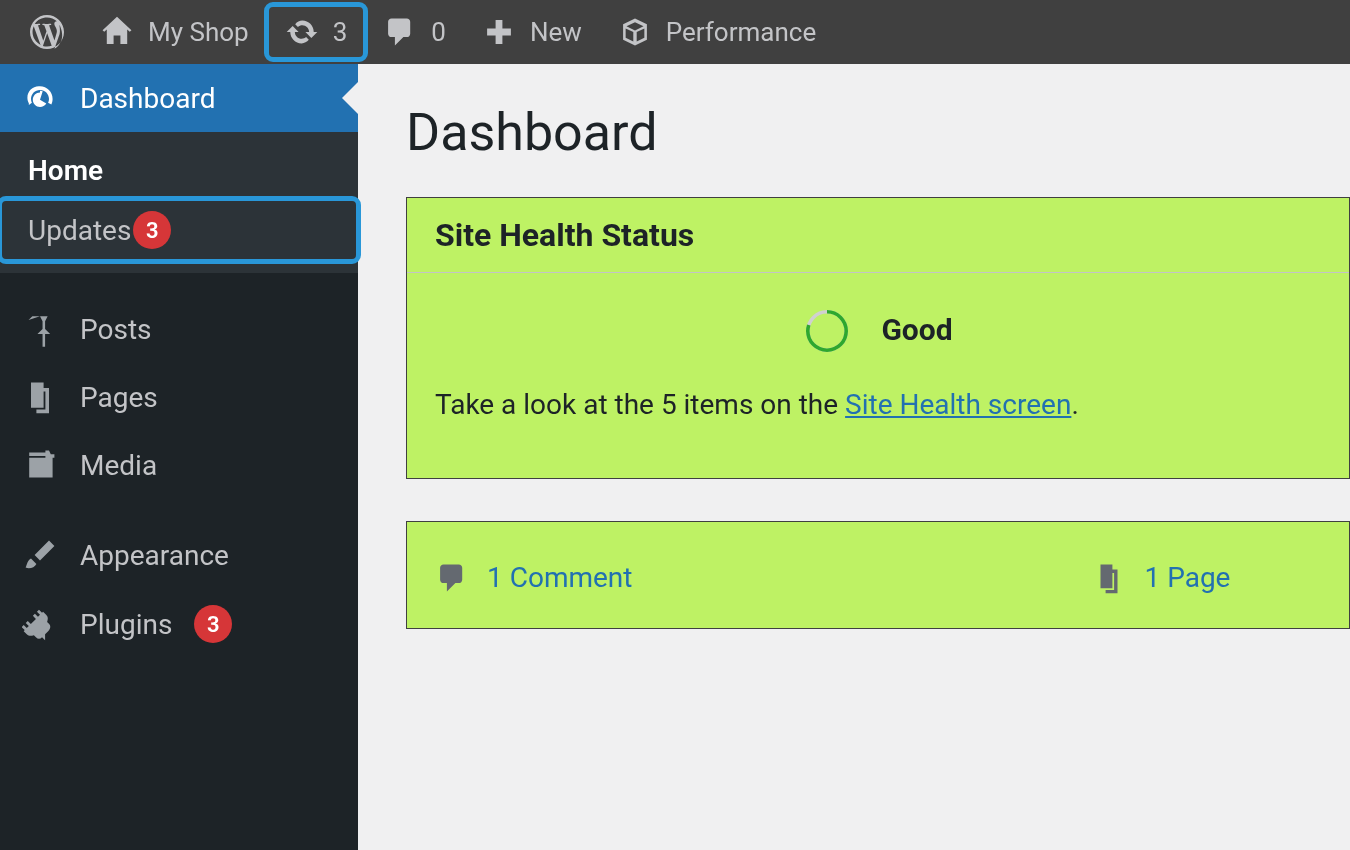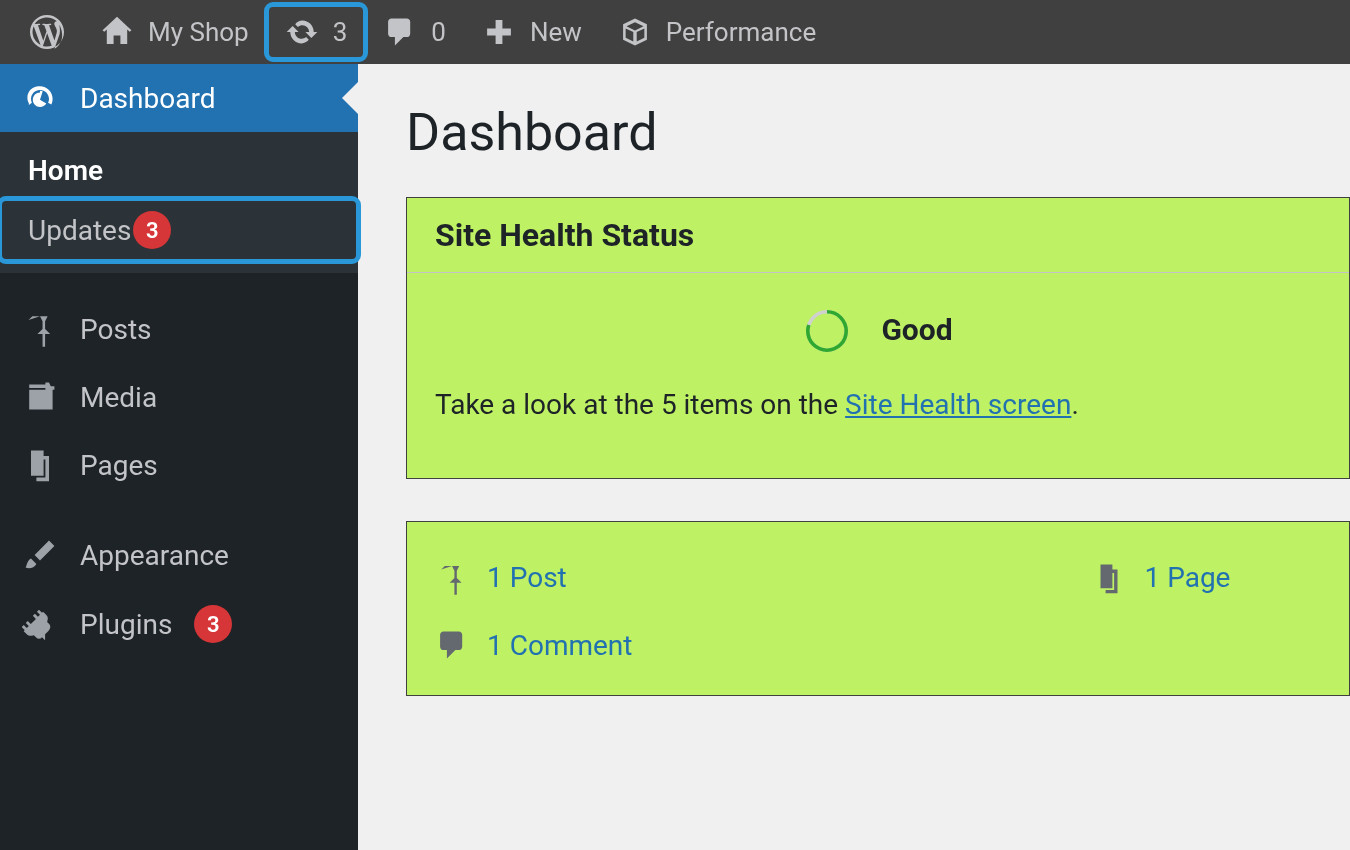--- a/index.html
+++ b/index.html
@@ -123,32 +123,32 @@
       <span class="ic">
         <svg viewBox="0 0 20 20">
             <path d="M12 2l6 6-3 1-3 3v4l-2-2-5 5-1-1 5-5-2-2h4l3-3 1-3-6-3z" transform="rotate(-45 10 10)"></path>
           </svg>
       </span>
       <span>Posts</span>
     </div>
     <div class="menu-item">
       <span class="ic">
         <svg viewBox="0 0 20 20">
+            <path d="M5 2h7v14H5V2zm3 3h7v14H8v-2h5V7h-5V5z"></path>
+          </svg>
+      </span>
+      <span>Pages</span>
+    </div>
+    <div class="menu-item">
+      <span class="ic">
+        <svg viewBox="0 0 20 20">
             <path d="M4 3h9v2H4V3zm0 3h13v11H4V6zm2 2l2 3 1-1 3 4H6V8zm7-6h2l1 2h2v2h-5V2z"></path>
           </svg>
       </span>
       <span>Media</span>
-    </div>
-    <div class="menu-item">
-      <span class="ic">
-        <svg viewBox="0 0 20 20">
-            <path d="M5 2h7v14H5V2zm3 3h7v14H8v-2h5V7h-5V5z"></path>
-          </svg>
-      </span>
-      <span>Pages</span>
     </div>
     <div class="sep"></div>
     <div class="menu-item">
       <span class="ic">
         <svg viewBox="0 0 20 20">
             <path d="M15 2l3 3-8 8-3-3 8-8zM5 12l3 3c-1 2-4 3-6 2 1-2 1-4 3-5z"></path>
           </svg>
       </span>
       <span>Appearance</span>
     </div>
@@ -179,28 +179,20 @@
         <p>
           <span>Take a look at the </span><strong>5 items</strong><span> on the </span><a href="#">Site Health screen</a><span>.</span>
         </p>
       </div>
     </div>
 
     <div class="panel">
       <div class="panel-body">
         <div class="glance">
           <div class="glance-col">
-            <div class="glance-item">
-              <span class="ic">
-                <svg viewBox="0 0 20 20">
-                    <path d="M12 2l6 6-3 1-3 3v4l-2-2-5 5-1-1 5-5-2-2h4l3-3 1-3-6-3z" transform="rotate(-45 10 10)"></path>
-                  </svg>
-              </span>
-              <span>1 Post</span>
-            </div>
             <div class="glance-item">
               <span class="ic">
                 <svg viewBox="0 0 20 20">
                     <path d="M5 2h9c1.1 0 2 .9 2 2v7c0 1.1-.9 2-2 2h-2l-5 5v-5H5c-1.1 0-2-.9-2-2V4c0-1.1.9-2 2-2z"></path>
                   </svg>
               </span>
               <span>1 Comment</span>
             </div>
           </div>
           <div class="glance-col" style="margin-left:380px">

